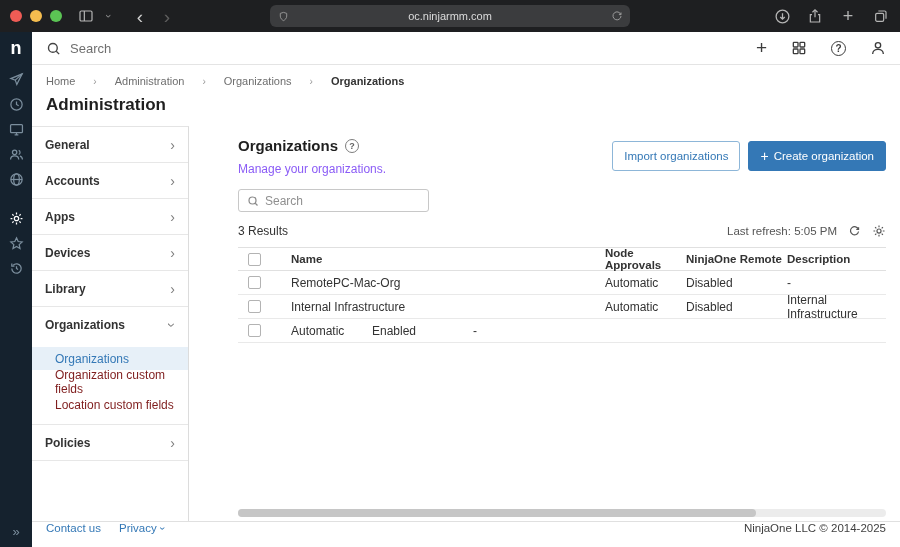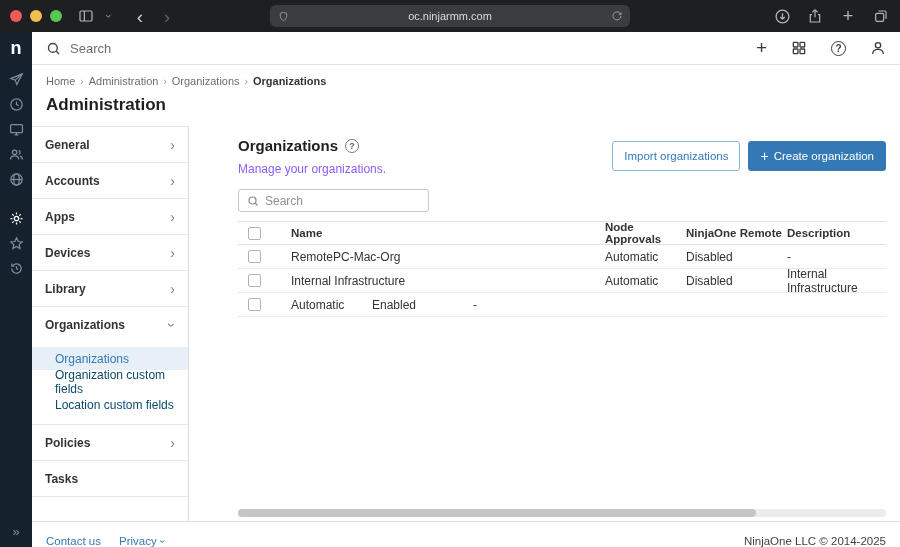--- a/index.html
+++ b/index.html
@@ -37,37 +37,37 @@
   
   .app-header{position:absolute;top:32px;left:32px;right:0;height:33px;background:#fff;border-bottom:1px solid #e4e4e4;display:flex;align-items:center;padding:0 14px;gap:9px;}
   .hdr-search{display:flex;align-items:center;gap:9px;color:#444;cursor:pointer;}
   .hdr-search-label{color:#6f6f6f;font-size:13px;}
   .hdr-right{margin-left:auto;display:flex;align-items:center;gap:24px;color:#3c3c3c;}
   .hdr-plus{font-size:19px;color:#3c3c3c;cursor:pointer;}
   .help-badge{width:15px;height:15px;border:1.5px solid #3c3c3c;border-radius:50%;font-size:10px;font-weight:700;display:flex;align-items:center;justify-content:center;cursor:pointer;}
 
   
   .page-head{position:absolute;top:65px;left:32px;right:0;height:61px;background:#fff;padding:10px 14px 0;}
-  .breadcrumb{font-size:11px;display:flex;gap:5px;align-items:center;}
+  .breadcrumb{font-size:11px;display:flex;gap:18px;align-items:center;}
   .crumb{color:#6e6e6e;cursor:pointer;}
   .crumb.current{color:#333;font-weight:700;cursor:default;}
   .crumb-sep{color:#9b9b9b;font-size:10px;}
   .page-title{margin-top:8px;font-size:17px;font-weight:700;color:#1f1f1f;}
 
   
   .nav-panel{position:absolute;top:126px;left:32px;width:157px;bottom:26px;background:#fff;border-right:1px solid #dcdcdc;border-top:1px solid #e4e4e4;}
   .nav-item{height:36px;display:flex;align-items:center;justify-content:space-between;padding:0 13px;border-bottom:1px solid #e7e7e7;font-size:12px;font-weight:700;color:#333;cursor:pointer;}
   .nav-chev{color:#7e7e7e;font-size:14px;font-weight:400;}
   .nav-chev.down{transform:rotate(90deg);}
   .nav-sub{border-bottom:1px solid #e7e7e7;padding:4px 0 8px;}
-  .nav-sub-item{height:23px;display:flex;align-items:center;padding:0 13px 0 23px;font-size:12px;color:#0c4a6e;cursor:pointer;}
+  .nav-sub-item{height:23px;display:flex;align-items:center;padding:0 13px 0 23px;font-size:12px;color:#7f1d1d;cursor:pointer;}
   .nav-sub-item.selected{background:#e7f0f8;color:#3478b6;}
 
   
-  .bottom-bar{position:absolute;left:32px;right:0;bottom:0;height:26px;background:#fff;border-top:1px solid #e0e0e0;display:flex;align-items:flex-end;padding:0 14px;font-size:11.5px;z-index:4;}
+  .bottom-bar{position:absolute;left:32px;right:0;bottom:0;height:26px;background:#fff;border-top:1px solid #e0e0e0;display:flex;align-items:flex-start;padding:0 14px;font-size:11.5px;z-index:4;}
   .foot-link{color:#3478b6;margin-right:18px;display:flex;align-items:center;gap:4px;cursor:pointer;}
   .foot-caret{font-size:10px;transform:rotate(90deg);display:inline-block;}
   .copyright{margin-left:auto;color:#3f3f3f;}
 
   
   .main{position:absolute;top:126px;left:224px;right:0;bottom:26px;background:#fff;padding:11px 14px;}
   .main-head{display:flex;align-items:flex-start;}
   .main-title{font-size:15px;font-weight:700;color:#1f1f1f;display:flex;align-items:center;gap:7px;}
   .info-badge{width:14px;height:14px;border:1px solid #7d7d7d;border-radius:50%;color:#5f5f5f;font-size:9px;font-weight:700;display:flex;align-items:center;justify-content:center;cursor:pointer;}
   .main-sub{font-size:12px;color:#8b5cf6;margin-top:8px;}
@@ -283,23 +283,20 @@
   </div>
   <div class="nav-sub">
     <div class="nav-sub-item selected">Organizations</div>
     <div class="nav-sub-item">Organization custom fields</div>
     <div class="nav-sub-item">Location custom fields</div>
   </div>
   <div class="nav-item">
     <span>Policies</span>
     <span class="nav-chev">›</span>
   </div>
-  <div class="nav-item">
-    <span>Tasks</span>
-  </div>
 </div>
 
 <div class="main">
   <div class="main-head">
     <div>
       <div class="main-title">
         <span>Organizations</span>
         <span class="info-badge">?</span>
       </div>
       <div class="main-sub">Manage your organizations.</div>
@@ -316,20 +313,38 @@
   <div class="search-box">
     <span>
       <svg width="12" height="12" viewBox="0 0 24 24" fill="none" stroke="currentColor" stroke-width="2.4">
           <circle cx="11" cy="11" r="7"></circle>
           <path d="M16.5 16.5 21 21"></path>
         </svg>
     </span>
     <input type="text" placeholder="Search" style="">
   </div>
 
+  <div class="results-row">
+    <span>3 Results</span>
+    <div class="refresh-wrap">
+      <span class="last-refresh">Last refresh: 5:05 PM</span>
+      <span class="icon-btn">
+        <svg width="13" height="13" viewBox="0 0 24 24" fill="none" stroke="currentColor" stroke-width="2.2">
+            <path d="M19.5 4v4.2h-4.2"></path>
+            <path d="M19.2 8.2A7.5 7.5 0 1 0 19.5 12"></path>
+          </svg>
+      </span>
+      <span class="icon-btn">
+        <svg width="14" height="14" viewBox="0 0 24 24" fill="none" stroke="currentColor" stroke-width="2">
+            <circle cx="12" cy="12" r="3.5"></circle>
+            <path d="M12 2.5v3M12 18.5v3M2.5 12h3M18.5 12h3M5.3 5.3l2.1 2.1M16.6 16.6l2.1 2.1M18.7 5.3l-2.1 2.1M7.4 16.6l-2.1 2.1"></path>
+          </svg>
+      </span>
+    </div>
+  </div>
 
   <div class="table">
     <div class="tr head">
       <div class="c-check">
           <span class="checkbox"></span>
         </div>
       <div class="c-name">Name</div>
       <div class="c-node">Node Approvals</div>
       <div class="c-remote">NinjaOne Remote</div>
       <div class="c-desc">Description</div>

